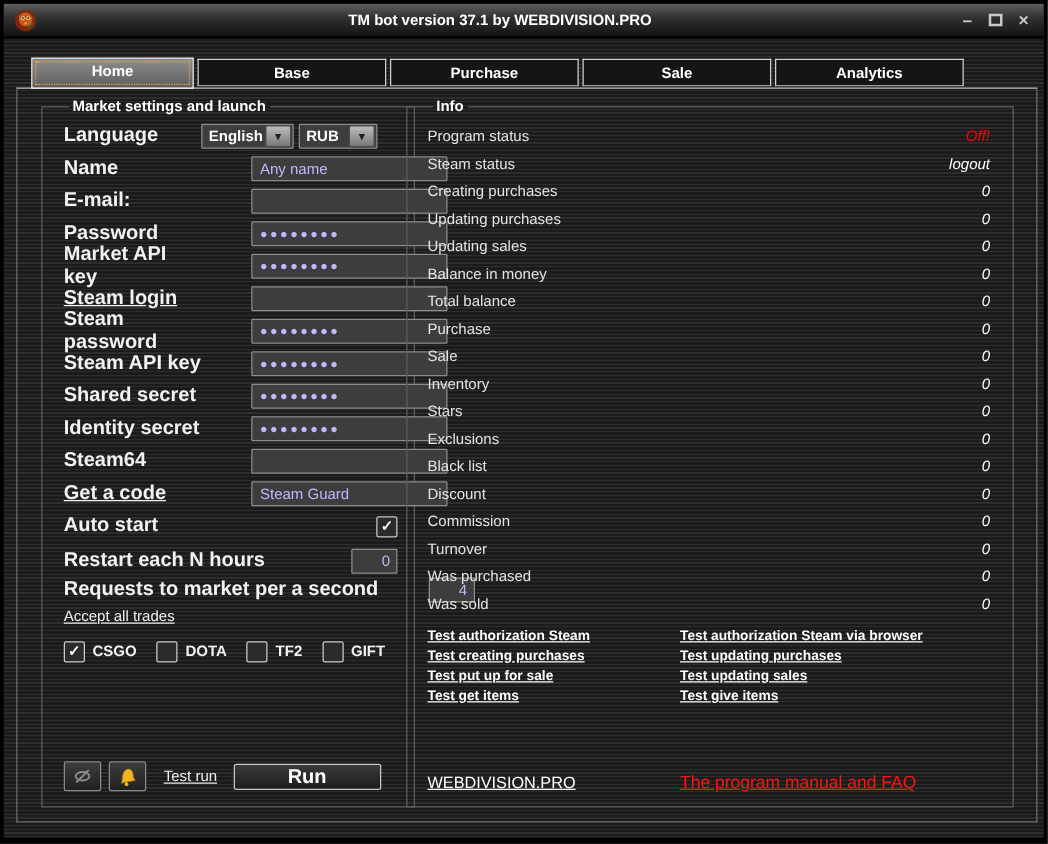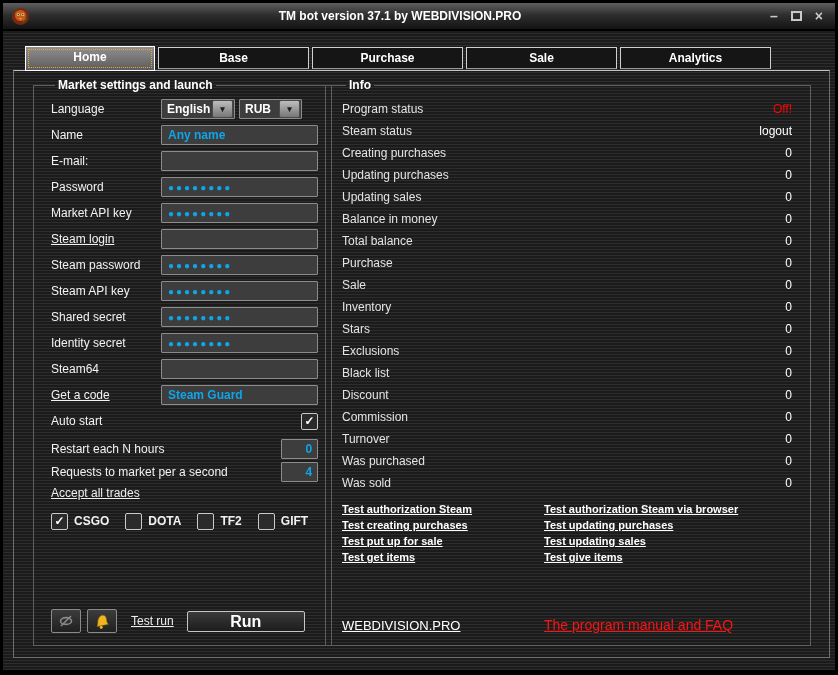--- a/index.html
+++ b/index.html
@@ -35,26 +35,26 @@
     position:absolute;top:67px;left:10px;width:817px;height:588px;box-sizing:border-box;
     border-top:1px solid #c4c4c4;border-left:1px solid #6e6e6e;border-right:1px solid #6e6e6e;border-bottom:1px solid #6e6e6e;
   }
   
   fieldset.group{position:absolute;margin:0;border:1px solid #5f5f5f;box-sizing:border-box;display:flex;flex-direction:column;}
   fieldset.group legend{font-weight:bold;color:#fff;font-size:12px;padding:0 3px;margin-left:4px;}
   .group-general{left:30px;top:75px;width:280px;height:568px;padding:4px 13px 12px 17px;}
   .group-info{left:322px;top:75px;width:486px;height:568px;padding:6px 18px 12px 16px;}
   
   .frow{display:flex;align-items:center;height:26px;flex:none;}
-  .flabel{width:110px;flex:none;color:#f2f2f2;font-weight:normal;font-size:12px;}
+  .flabel{width:110px;flex:none;color:#f2f2f2;font-weight:bold;font-size:16px;}
   .flabel.link{text-decoration:underline;cursor:pointer;}
   .ffield{flex:1;min-width:0;}
   input.tfield{
     width:100%;height:20px;box-sizing:border-box;background:#3d3d3d;border:1px solid #8c8c8c;border-radius:1px;
-    color:#0ea5e9;font-weight:bold;font-size:12px;padding:0 6px;font-family:"Liberation Sans",sans-serif;outline:none;
+    color:#c4b5fd;font-weight:normal;font-size:12px;padding:0 6px;font-family:"Liberation Sans",sans-serif;outline:none;margin-left:40px;
   }
   input.dots{letter-spacing:2px;font-size:10px;}
   input.num{width:37px;text-align:right;padding:0 5px 0 2px;}
   .combo{display:flex;align-items:center;height:20px;background:#3d3d3d;border:1px solid #8c8c8c;border-radius:1px;box-sizing:border-box;}
   .combo-text{flex:1;color:#fff;font-weight:bold;font-size:12px;padding-left:5px;overflow:hidden;}
   .combo-btn{
     width:19px;height:16px;margin-right:1px;flex:none;background:linear-gradient(#bdbdbd,#777);
     border:1px solid #4a4a4a;border-radius:2px;color:#1e1e1e;font-size:9px;font-weight:bold;
     display:flex;align-items:center;justify-content:center;cursor:pointer;
   }
@@ -76,21 +76,21 @@
   }
   .small-btn + .small-btn{margin-left:6px;}
   .testrun{margin:0 13px 0 14px;}
   .run-btn{
     width:118px;height:21px;background:linear-gradient(#3a3a3a,#1d1d1d);border:1px solid #c6c6c6;border-radius:2px;
     color:#fff;font-weight:bold;font-size:16px;font-family:"Liberation Sans",sans-serif;cursor:pointer;
   }
   
   .irow{display:flex;align-items:center;height:22px;flex:none;font-size:12px;}
   .ilabel{color:#e4e4e4;}
-  .ivalue{margin-left:auto;color:#fff;}
+  .ivalue{margin-left:auto;color:#fff;font-style:italic;}
   .ivalue.off{color:#ff0000;}
   .links-grid{margin-top:7px;display:grid;grid-template-columns:202px 1fr;flex:none;}
   .tlink{height:16px;display:flex;align-items:center;}
   .tlink span{color:#fff;font-weight:bold;font-size:11px;text-decoration:underline;cursor:pointer;}
   .bottom-grid{margin-top:auto;display:grid;grid-template-columns:202px 1fr;flex:none;align-items:end;}
   .site-link{color:#fff;font-size:13px;text-decoration:underline;cursor:pointer;}
   .manual-link{color:#ff1212;font-size:14px;text-decoration:underline;cursor:pointer;}
 </style>
 </head>
 <body>

